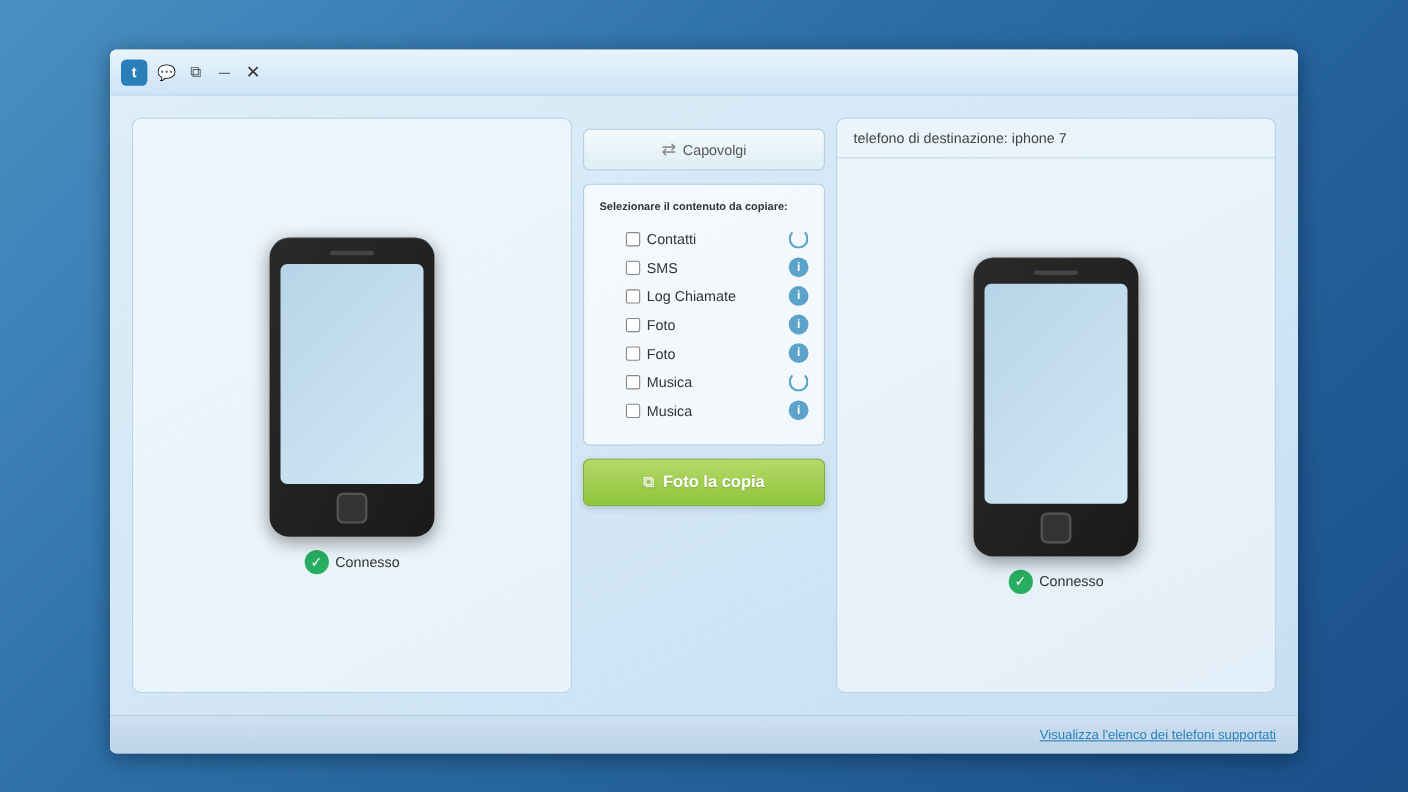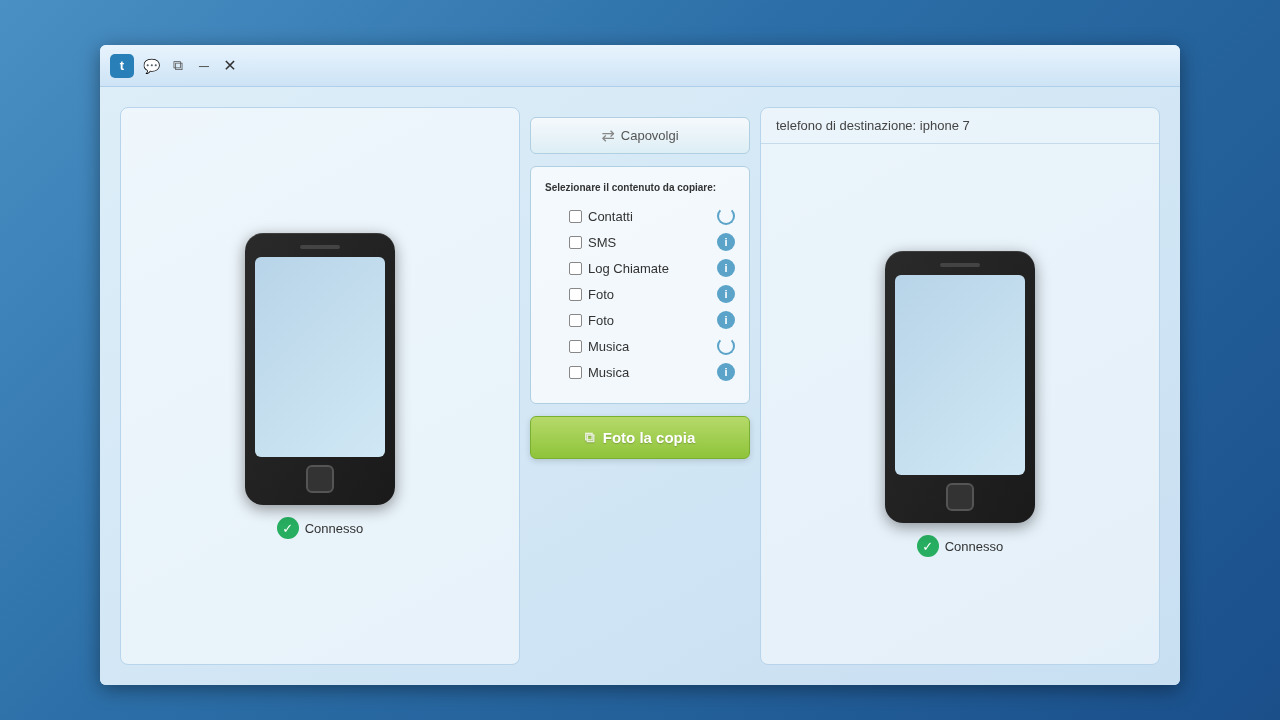--- a/index.html
+++ b/index.html
@@ -434,13 +434,16 @@
         </div>
         <div class="status-row">
           <div class="status-check">✓</div>
           <span class="status-text">Connesso</span>
         </div>
       </div>
     </div>
 
   </div>
 
+  <div class="window-footer">
+    <a class="footer-link">Visualizza l'elenco dei telefoni supportati</a>
+  </div>
 </div>
 
 </body></html>

